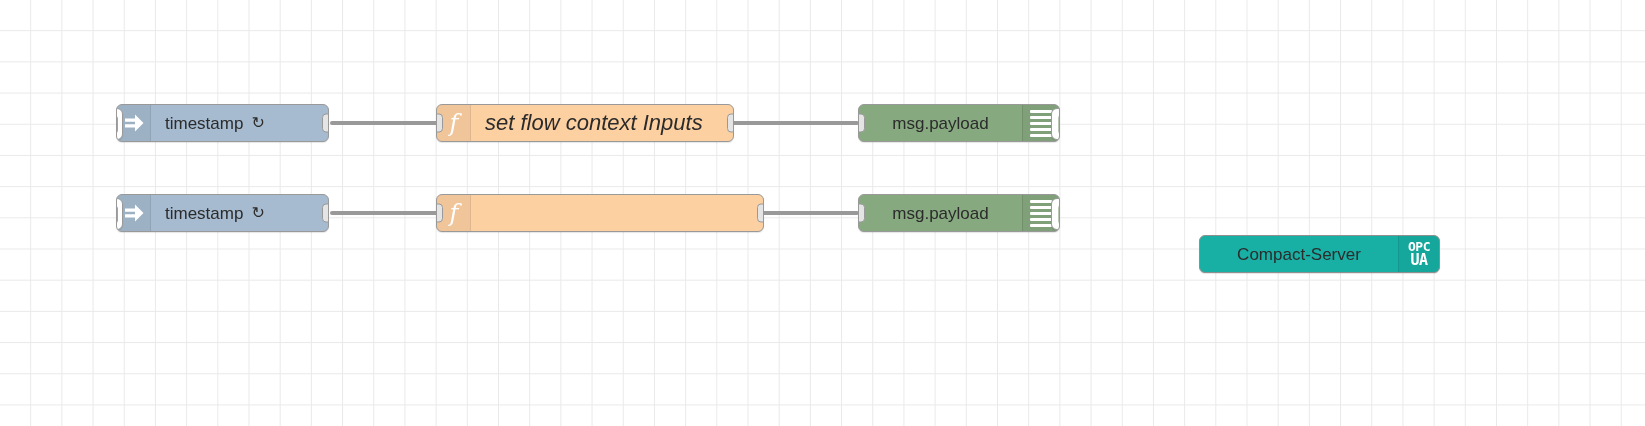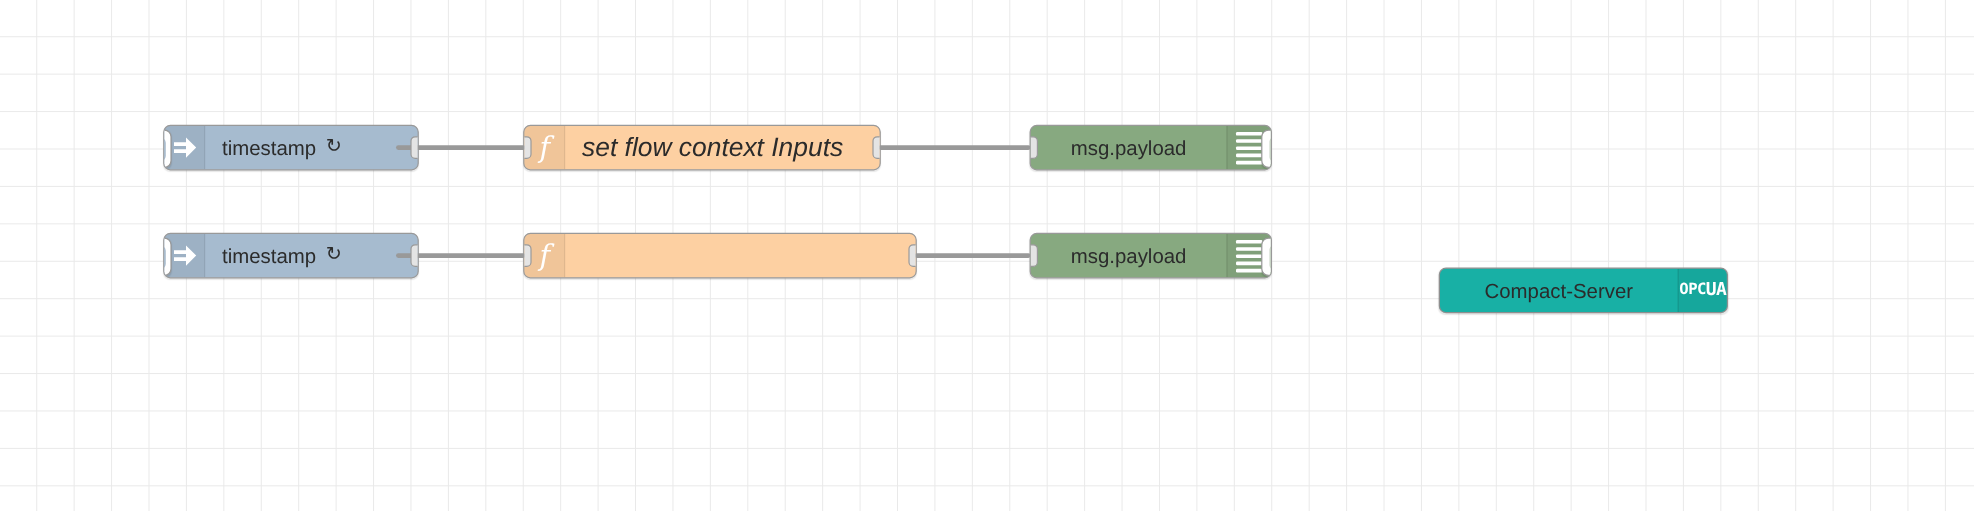--- a/index.html
+++ b/index.html
@@ -35,21 +35,21 @@
   .node-label{
     display:flex;align-items:center;
     padding:0 14px;
     font-size:17px;
     color:#2b2b2b;
     white-space:nowrap;
     line-height:1;
   }
 
   
-  .inject{ background:#a6bbcf;margin-left:20px; }
+  .inject{ background:#a6bbcf; }
   .inject-btn{
     position:absolute;
     left:-26px; top:3px;
     width:32px;height:32px;
     background:#ffffff;
     border:1px solid #999999;
     border-radius:6px;
     box-sizing:border-box;
     display:flex;align-items:center;justify-content:center;
     box-shadow:0 1px 1px rgba(0,0,0,.10);
@@ -101,21 +101,21 @@
     border:1px solid #b9c7b4;
     border-radius:4px;
     box-sizing:border-box;
   }
 
   
   .opcua{ background:#18b0a5; border-color:#8f8f8f; }
   .opcua .node-label{ color:#2b2b2b; font-size:17px; }
   .opcua-icon-box{
     width:40px;flex:0 0 40px;
-    display:flex;
+    display:flex;flex-direction:column;
     align-items:center;justify-content:center;
     background:rgba(0,0,0,0.05);
     border-left:1px solid rgba(0,0,0,0.10);
     line-height:1.02;
   }
   .opcua-icon-box span{
     color:#ffffff;
     font-family:"DejaVu Sans Mono", monospace;
     font-weight:bold;
     letter-spacing:-0.5px;
@@ -238,21 +238,21 @@
           <i></i>
           <i></i>
       </span>
     </div>
     <div class="port in"></div>
     <div class="debug-toggle">
       <div class="debug-toggle-inner"></div>
     </div>
   </div>
 
-  <div class="node opcua" style="left:1199px; top:223px; width:241px;">
+  <div class="node opcua" style="left:1199px; top:235px; width:241px;">
     <div class="node-label" style="flex:1; justify-content:center;">Compact-Server</div>
     <div class="opcua-icon-box">
       <span class="opc-top">OPC</span>
       <span class="opc-bot">UA</span>
     </div>
   </div>
 
 </div>
 
 </body></html>

